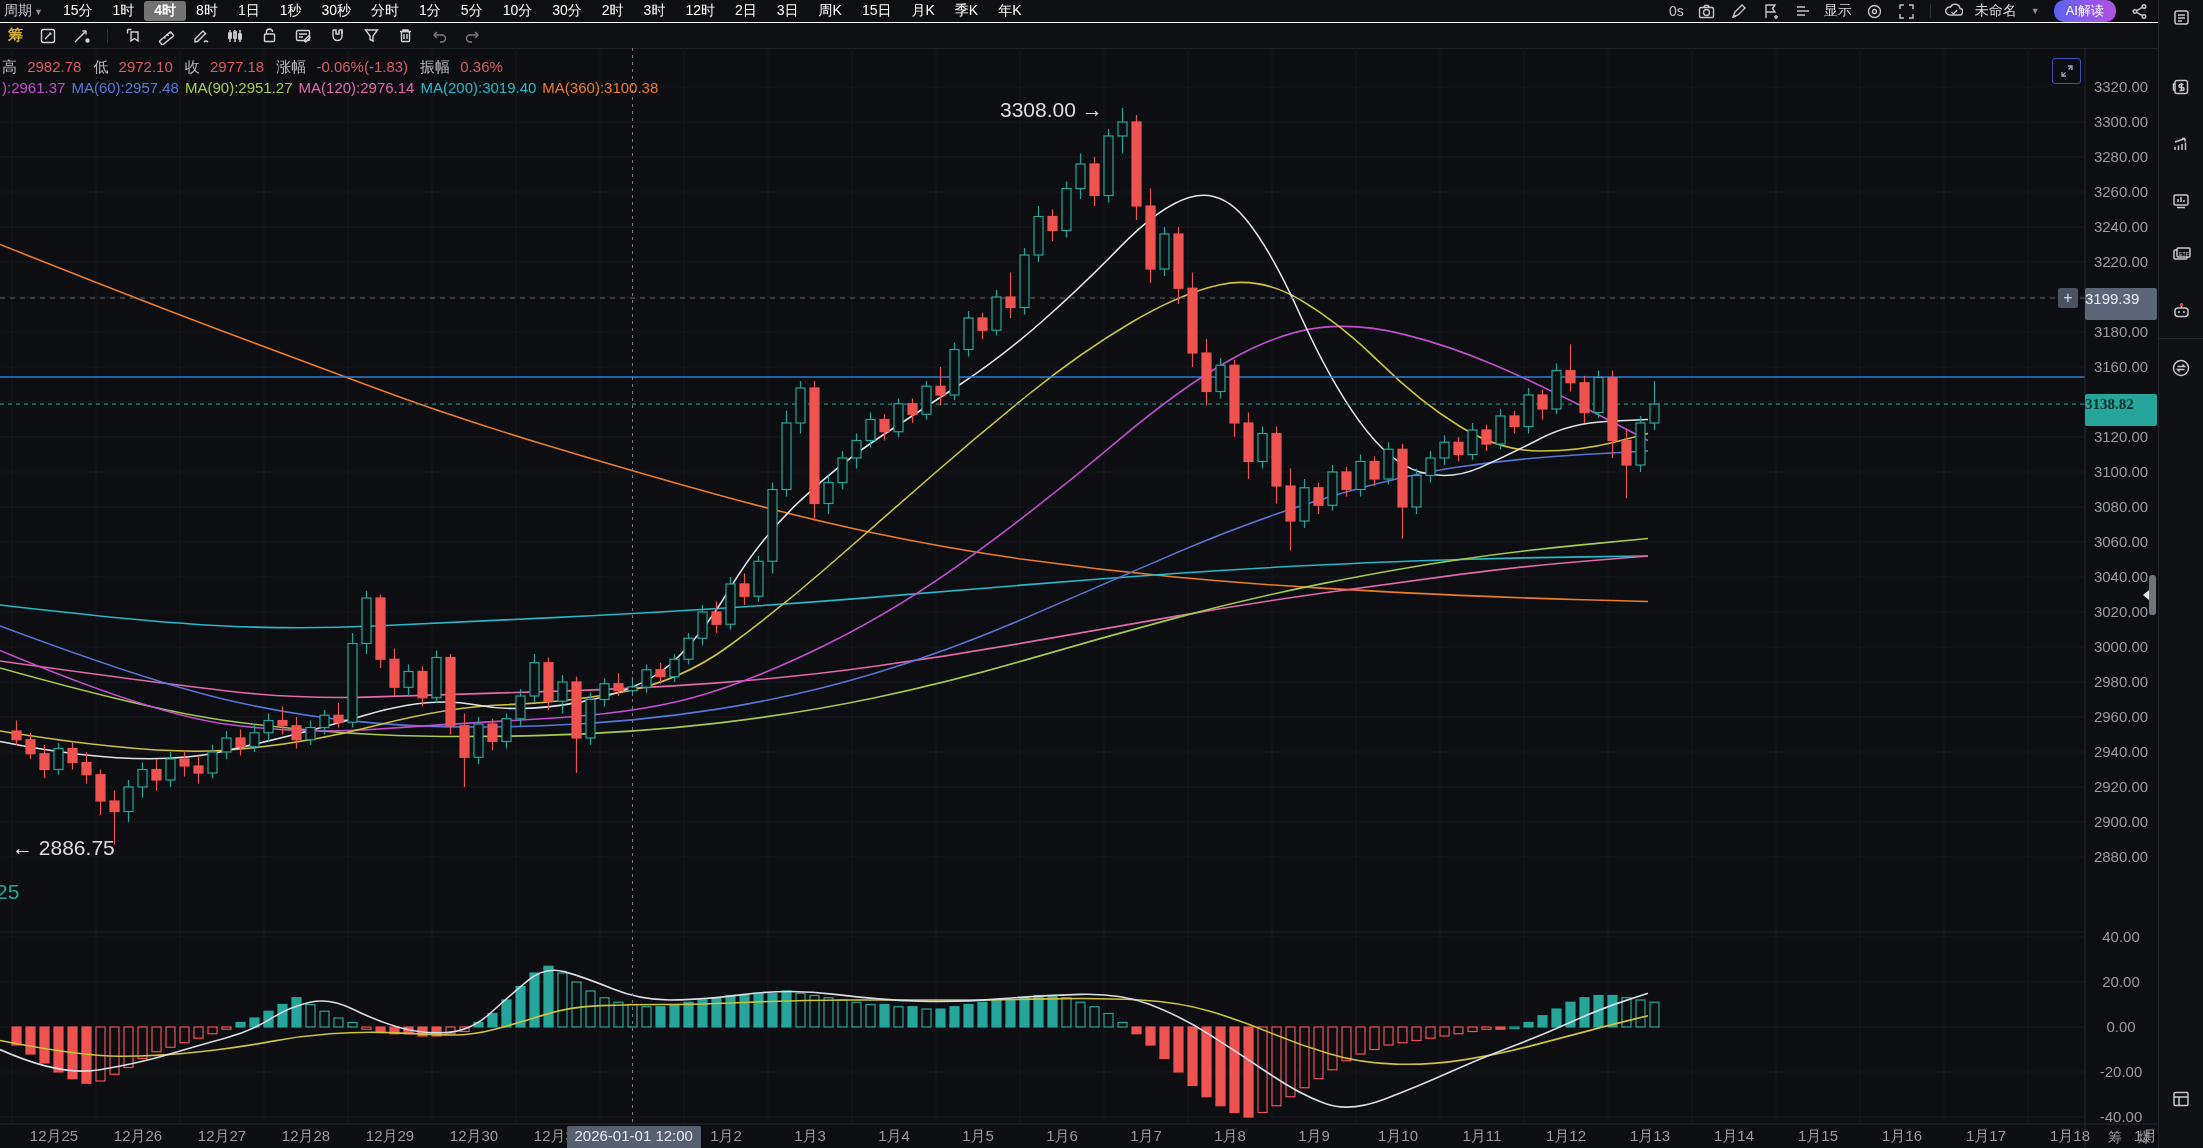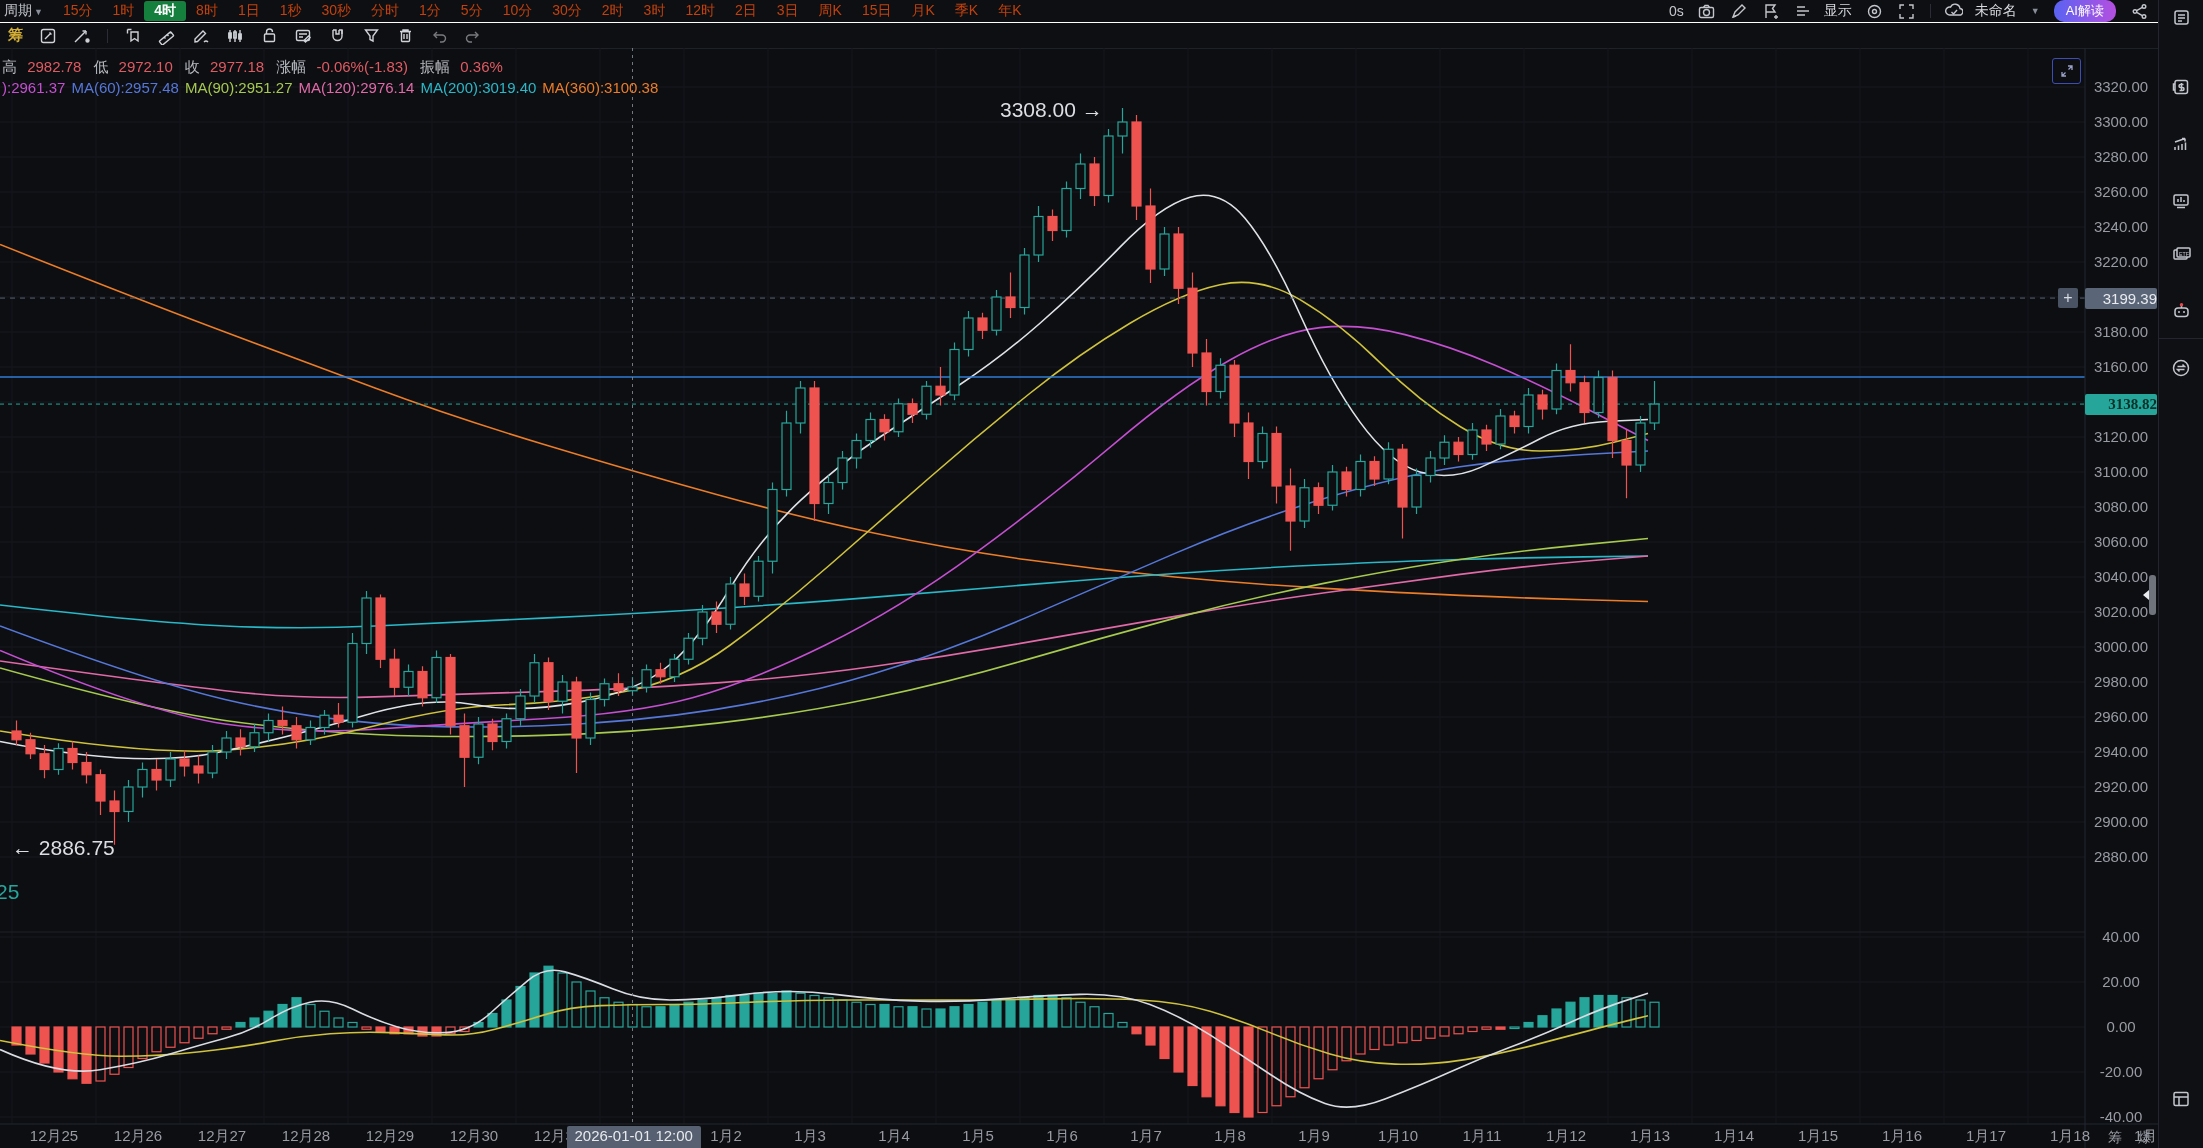--- a/index.html
+++ b/index.html
@@ -2,43 +2,43 @@
 <html><head>
 <meta charset="utf-8">
 <style>
   html,body{margin:0;padding:0;background:#0b0c0f;}
   #app{position:relative;width:2203px;height:1148px;background:#0d0e12;overflow:hidden;
        font-family:"Liberation Sans","DejaVu Sans",sans-serif;color:#c9ccd3;}
   
   .tbar1{position:absolute;left:0;top:0;width:2158px;height:22px;background:#0e0f13;
          border-bottom:1px solid #ffffff;display:flex;align-items:center;font-size:14px;}
   .tf-list{display:flex;align-items:center;margin-left:-6px;}
-  .tf{padding:1px 10px;color:#c2410c;cursor:pointer;white-space:nowrap;border-radius:3px;}
-  .tf.active{background:#15803d;color:#fff;font-weight:bold;}
+  .tf{padding:1px 10px;color:#ffffff;cursor:pointer;white-space:nowrap;border-radius:3px;}
+  .tf.active{background:#737373;color:#fff;font-weight:bold;}
   .tf.period{color:#c2c5cc;}
   .caret{font-size:9px;color:#8a8e98;margin-left:2px;}
   .tbar1-right{margin-left:auto;display:flex;align-items:center;gap:14px;padding-right:10px;}
   .tb-ic{width:18px;height:18px;display:flex;align-items:center;justify-content:center;cursor:pointer;}
   .tb-ic svg{stroke:#c2c5cc;fill:none;stroke-width:1.4;}
   .tb-group{display:flex;align-items:center;gap:12px;cursor:pointer;color:#d6d9de;}
   .vdiv{width:1px;height:14px;background:#2a2d35;}
   .ai-pill{padding:2px 12px;border-radius:10px;color:#fff;font-size:13px;cursor:pointer;
            background:linear-gradient(90deg,#5a63f2,#b44fe0);}
   .tbar2{position:absolute;left:0;top:23px;width:2158px;height:25px;background:#0e0f13;
          border-bottom:1px solid #1e2127;display:flex;align-items:center;gap:16px;padding-left:8px;}
   .gold{color:#d4af37;font-size:15px;font-weight:bold;}
   .tbar2 .tb-ic svg{stroke:#cfd2d8;}
   
   .legend{position:absolute;left:2px;font-size:15px;white-space:nowrap;pointer-events:none;}
   .legend span{margin-right:6px;}
   .sidebar{position:absolute;right:0;top:0;width:44px;height:1148px;background:#0f1014;
            border-left:1px solid #23262e;display:flex;flex-direction:column;align-items:center;}
   .sb-ic{width:26px;height:26px;display:flex;align-items:center;justify-content:center;cursor:pointer;position:relative;}
   .sb-ic svg{stroke:#c3c6cd;fill:none;stroke-width:1.5;}
-  .tag{position:absolute;font-size:15px;height:21px;line-height:21px;text-align:right;width:72px;border-radius:2px;}
+  .tag{position:absolute;font-size:15px;height:32px;line-height:21px;text-align:left;width:72px;border-radius:2px;}
   .chip-time{position:absolute;font-size:15px;height:36px;line-height:20px;padding:0 8px;
              background:#566070;color:#e8eaee;border-radius:2px;}
   .annot{position:absolute;font-size:21px;color:#dcdee3;pointer-events:none;}
   .plusbtn{position:absolute;width:20px;height:20px;background:#4a5364;color:#d9dce2;border-radius:2px;
            font-size:16px;line-height:19px;text-align:center;cursor:pointer;}
   .expandbox{position:absolute;width:27px;height:24px;border:1px solid #3d4db4;border-radius:3px;
              display:flex;align-items:center;justify-content:center;cursor:pointer;}
   .expandbox svg{stroke:#9aa2c9;fill:none;stroke-width:1.3;}
   .scrollthumb{position:absolute;width:7px;height:40px;background:#80858f;border-radius:3px;opacity:.85;cursor:pointer;}
   .scrollarrow{position:absolute;width:0;height:0;border-top:5px solid transparent;border-bottom:5px solid transparent;

